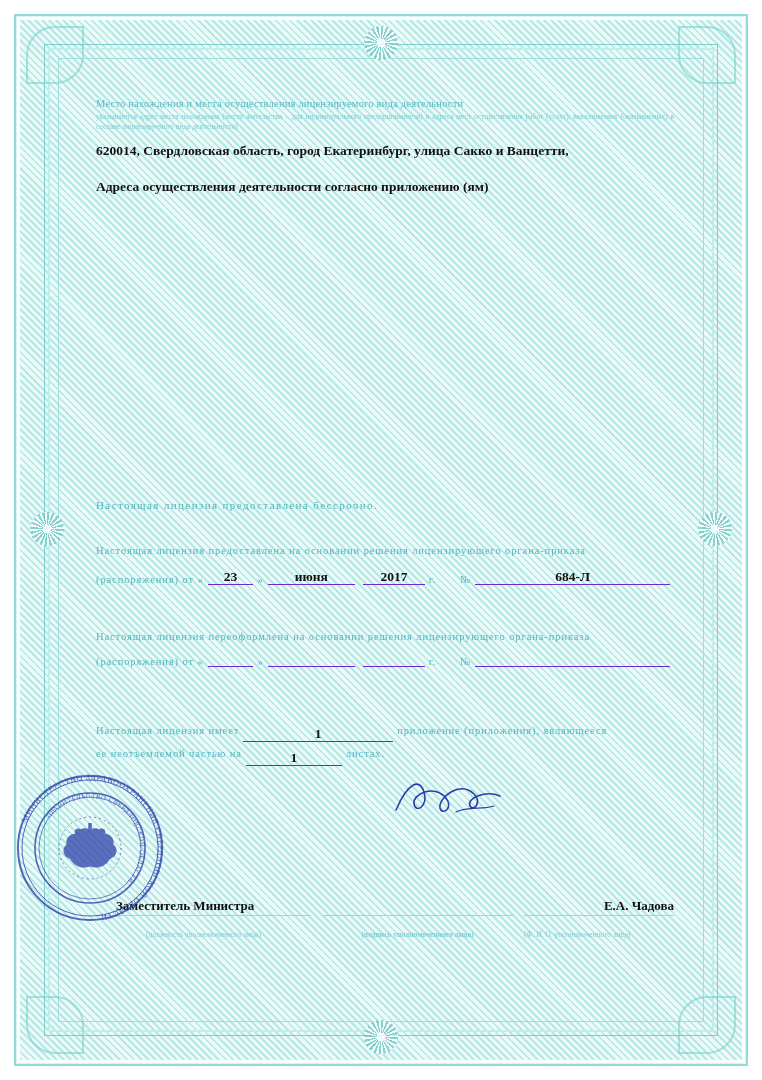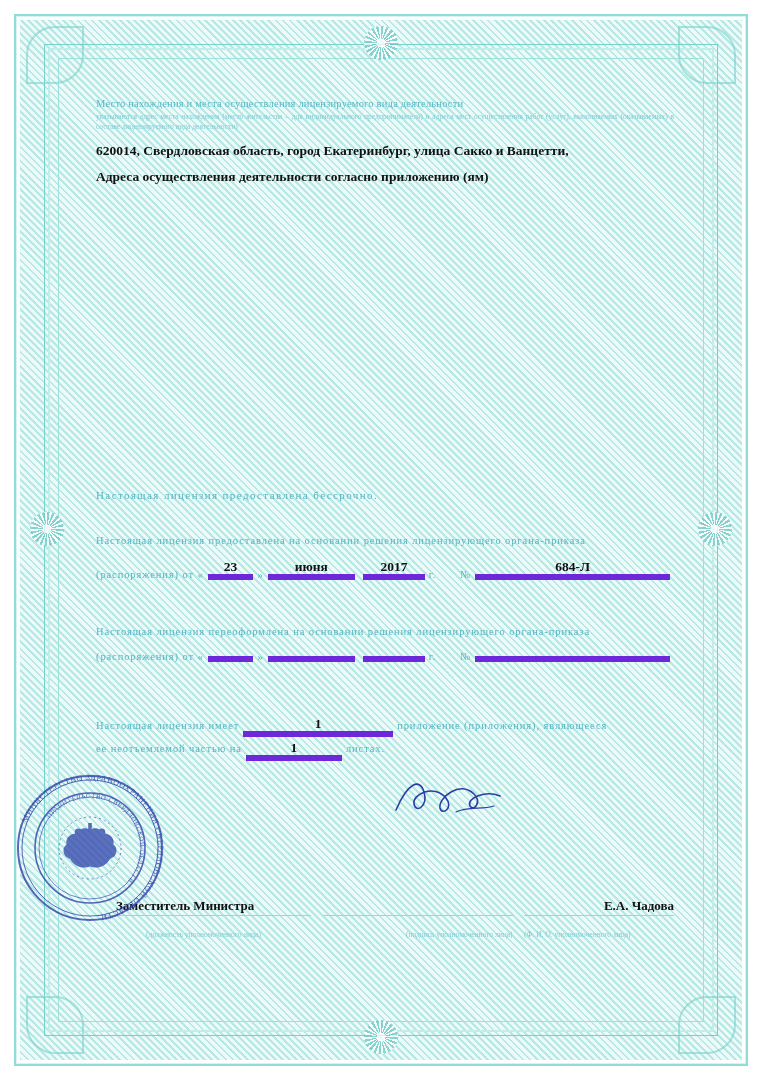--- a/index.html
+++ b/index.html
@@ -100,21 +100,21 @@
   }
 
   .addr {
     margin-top: 9px;
     font-size: 13.5px;
     color: #111;
     font-weight: bold;
     line-height: 1.45;
   }
   .addr .line2 { font-weight: bold; }
-  .addr .line3 { margin-top: 6px; font-weight: bold; }
+  .addr .line3 { margin-top: 16px; font-weight: bold; }
 
   .spacer-big { height: 296px; }
 
   .decl {
     font-size: 11px;
     color: #56b7c4;
     letter-spacing: 1.4px;
     margin-top: 6px;
   }
 
@@ -129,21 +129,21 @@
     margin-top: 14px;
     font-size: 10.5px;
     color: #56b7c4;
     letter-spacing: .9px;
     display: flex;
     align-items: flex-end;
     white-space: nowrap;
   }
   .fill {
     display: inline-block;
-    border-bottom: 6px solid #6d28d9;
+    border-bottom: 1px solid #6d28d9;
     text-align: center;
     color: #111;
     font-size: 13.5px;
     font-weight: bold;
     font-family: "Liberation Serif", serif;
     line-height: 1.05;
     margin: 0 4px;
     letter-spacing: 0;
   }
   .fill.w-day   { width: 46px; }
@@ -183,21 +183,21 @@
   .sign-mid   { width: 190px; text-align: center; }
   .sign-name  { width: 150px; text-align: right; }
   .sign-captions {
     display: flex;
     justify-content: space-between;
     margin-top: 14px;
     font-size: 7.5px;
     color: #7fcdd6;
   }
   .cap1 { width: 215px; text-align: center; }
-  .cap2 { width: 190px; text-align: right; }
+  .cap2 { width: 190px; text-align: center; font-weight: bold; }
   .cap3 { width: 150px; }
   .sign-lines {
     display: flex;
     justify-content: space-between;
   }
   .sign-lines > div { height: 1px; border-bottom: 1px solid #9ad8e0; }
   .sl1 { width: 215px; }
   .sl2 { width: 190px; }
   .sl3 { width: 150px; }
 

